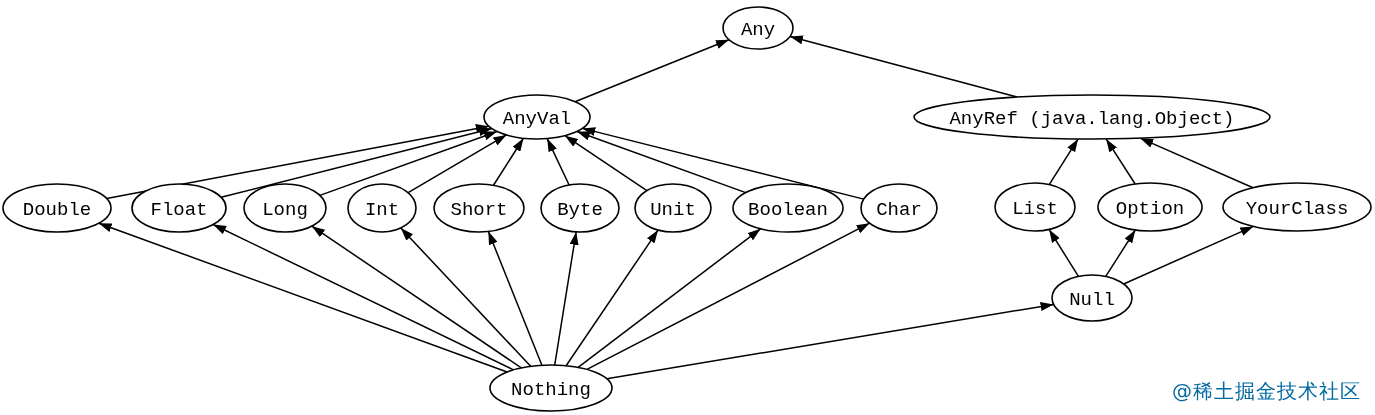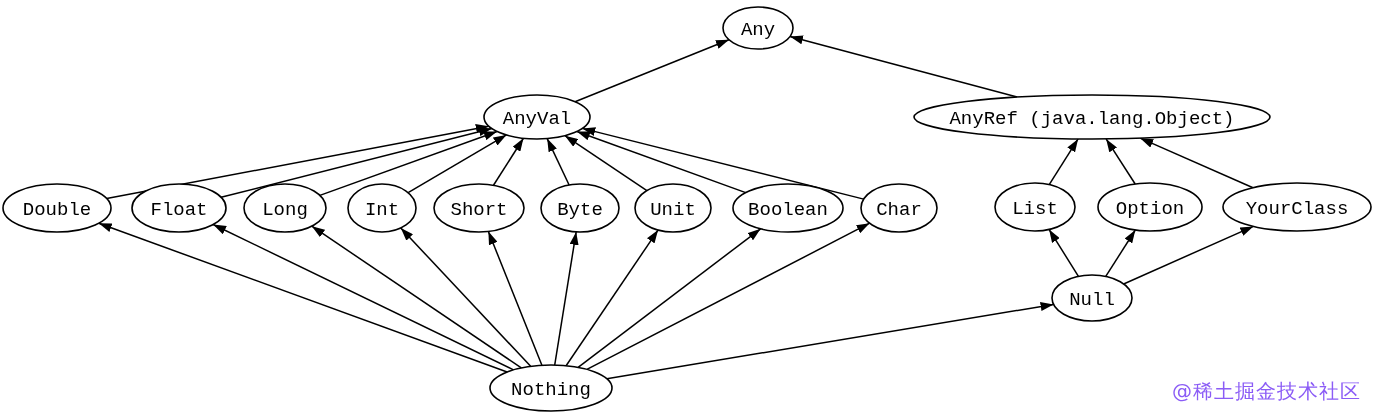--- a/index.html
+++ b/index.html
@@ -146,14 +146,14 @@
         <g>
           <ellipse cx="1092" cy="298" rx="40" ry="23" stroke="#000000" fill="#ffffff"></ellipse>
           <text x="1092" y="304.5" fill="#000000">Null</text>
         </g>
         <g>
           <ellipse cx="551" cy="388" rx="61" ry="23" stroke="#000000" fill="#ffffff"></ellipse>
           <text x="551" y="394.5" fill="#000000">Nothing</text>
         </g>
       </g>
   </svg>
-  <div class="watermark" style="color: #8b5cf6; text-align: right;">@稀土掘金技术社区</div>
+  <div class="watermark" style="color: #0369a1; text-align: right;">@稀土掘金技术社区</div>
 </div>
 
 </body></html>

